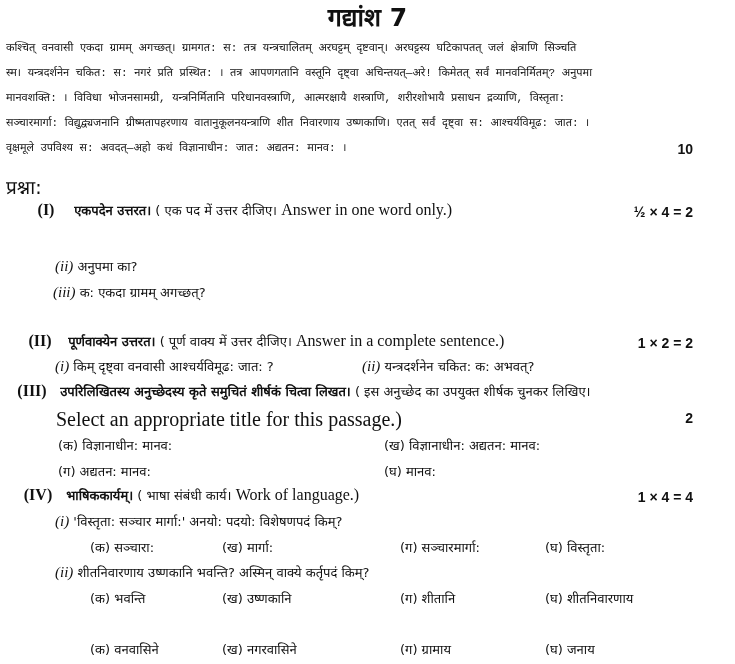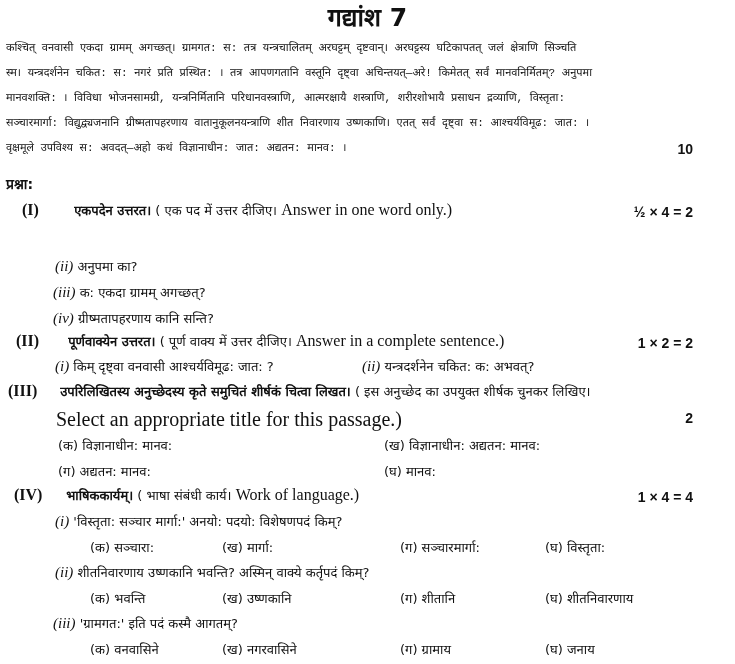--- a/index.html
+++ b/index.html
@@ -10,22 +10,22 @@
     font-family: "DejaVu Sans", sans-serif; font-weight: bold; font-size: 25px; line-height: 32px;
   }
   .para {
     position: absolute; left: 6px; width: 722px;
     font-family: Liberation Mono, monospace; font-size: 11px; line-height: 24px; white-space: nowrap;
     overflow: hidden;
   }
   .mark {
     position: absolute; right: 8px; font-family: "Liberation Sans", sans-serif; font-weight: bold; font-size: 14px;
   }
-  .prashna { position: absolute; left: 6px; top: 174px; font-family: "DejaVu Sans", sans-serif; font-weight: bold; font-size: 14px; }
-  .sec { position: absolute; left: 8px; font-family: "DejaVu Sans", sans-serif; font-size: 13px; white-space: nowrap; }
+  .prashna { position: absolute; left: 6px; top: 174px; font-family: "DejaVu Sans", sans-serif; font-weight: normal; font-size: 19px; }
+  .sec { position: absolute; left: 8px; font-family: "DejaVu Sans", sans-serif; font-size: 13px; white-space: nowrap; text-align: center; }
   .sec .num { font-family: "Liberation Serif", serif; font-weight: bold; font-size: 16px; display: inline-block; min-width: 48px; }
   .sec .head { font-weight: bold; }
   .sec .eng { font-family: "Liberation Serif", serif; font-size: 16px; }
   .q { position: absolute; font-family: "DejaVu Sans", sans-serif; font-size: 13px; white-space: nowrap; }
   .q .rn { font-family: "Liberation Serif", serif; font-style: italic; font-size: 15px; }
   .eng-line { position: absolute; left: 56px; font-family: "Liberation Serif", serif; font-size: 20px; white-space: nowrap; }
   .opt { position: absolute; font-family: "DejaVu Sans", sans-serif; font-size: 13px; white-space: nowrap; }
 </style>
 </head>
 <body>
@@ -53,24 +53,20 @@
   </div>
   <div class="mark" style="top:204px">½ × 4 = 2</div>
 
   <div class="q" style="left:55px; top:257px">
     <span class="rn">(ii)</span>
     <span>अनुपमा का?</span>
   </div>
   <div class="q" style="left:53px; top:283px">
     <span class="rn">(iii)</span>
     <span>क: एकदा ग्रामम् अगच्छत्?</span>
-  </div>
-  <div class="q" style="left:53px; top:309px">
-    <span class="rn">(iv)</span>
-    <span>ग्रीष्मतापहरणाय कानि सन्ति?</span>
   </div>
 
   <div class="sec" style="top:332px; left:16px;">
     <span class="num">(II)</span>
     <span class="head">पूर्णवाक्येन उत्तरत।</span>
     <span>( पूर्ण वाक्य में उत्तर दीजिए।</span>
     <span class="eng">Answer in a complete sentence.)</span>
   </div>
   <div class="mark" style="top:335px">1 × 2 = 2</div>
 
@@ -127,22 +123,18 @@
 
   <div class="q" style="left:55px; top:563px">
     <span class="rn">(ii)</span>
     <span>शीतनिवारणाय उष्णकानि भवन्ति? अस्मिन् वाक्ये कर्तृपदं किम्?</span>
   </div>
   <div class="opt" style="left:90px; top:589px"><span>(क)</span> <span>भवन्ति</span></div>
   <div class="opt" style="left:222px; top:589px"><span>(ख)</span> <span>उष्णकानि</span></div>
   <div class="opt" style="left:400px; top:589px"><span>(ग)</span> <span>शीतानि</span></div>
   <div class="opt" style="left:545px; top:589px"><span>(घ)</span> <span>शीतनिवारणाय</span></div>
 
-  <div class="q" style="left:53px; top:614px">
-    <span class="rn">(iii)</span>
-    <span>'ग्रामगत:' इति पदं कस्मै आगतम्?</span>
-  </div>
   <div class="opt" style="left:90px; top:640px"><span>(क)</span> <span>वनवासिने</span></div>
   <div class="opt" style="left:222px; top:640px"><span>(ख)</span> <span>नगरवासिने</span></div>
   <div class="opt" style="left:400px; top:640px"><span>(ग)</span> <span>ग्रामाय</span></div>
   <div class="opt" style="left:545px; top:640px"><span>(घ)</span> <span>जनाय</span></div>
 
 </div>
 
 </body></html>

